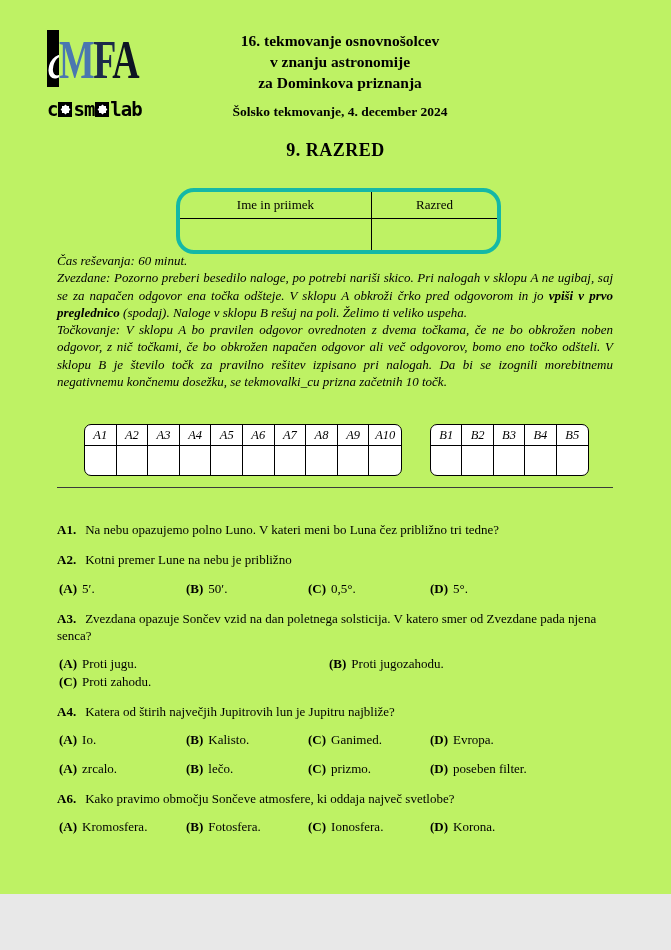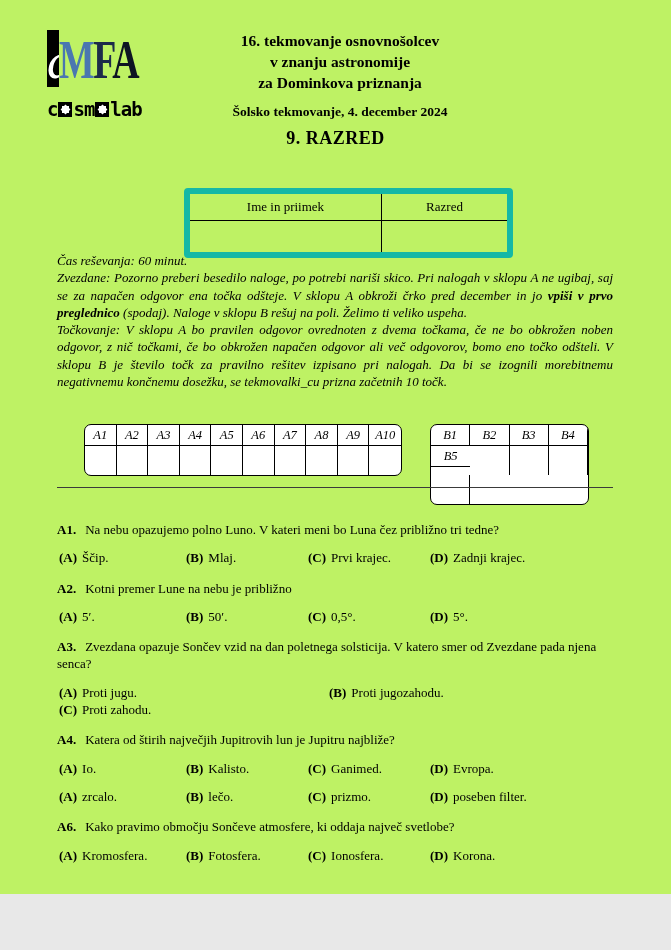--- a/index.html
+++ b/index.html
@@ -19,43 +19,43 @@
   .cosmo-o{display:inline-block;width:14px;height:15px;background:#000;position:relative;
            vertical-align:-1px;margin:0 1px;}
   .cosmo-o::before,.cosmo-o::after{content:"";position:absolute;left:4px;top:4px;width:7px;height:7px;background:#fff;}
   .cosmo-o::after{transform:rotate(45deg);}
 
   
   .title-block{position:absolute;left:170px;top:30px;width:340px;text-align:center;}
   .title-line{font-weight:bold;font-size:15.5px;line-height:21px;}
   .subtitle{font-weight:bold;font-size:13.5px;margin-top:11px;}
 
-  .grade-title{position:absolute;left:0;top:128px;width:671px;text-align:center;
+  .grade-title{position:absolute;left:0;top:140px;width:671px;text-align:center;
                font-weight:bold;font-size:18px;letter-spacing:.5px;}
 
   
-  .name-table{position:absolute;left:184px;top:188px;width:317px;border:6px solid #14b8a6;
-              border-radius:4px;display:grid;grid-template-columns:192px 1fr;overflow:hidden;}
+  .name-table{position:absolute;left:176px;top:188px;width:317px;border:4px solid #14b8a6;
+              border-radius:18px;display:grid;grid-template-columns:192px 1fr;overflow:hidden;}
   .nt-cell{font-size:13px;text-align:center;}
   .nt-head{height:26px;line-height:26px;border-bottom:1px solid #000;}
   .nt-body{height:31px;}
   .nt-divider{border-right:1px solid #000;}
 
   
   .instructions{position:absolute;left:57px;top:252px;width:556px;font-size:13px;
                 line-height:17.3px;font-style:italic;text-align:justify;}
   .instructions p{margin:0;}
   .ins-label{font-weight:normal;}
   .ins-bold{font-weight:bold;}
 
   
   .atable{position:absolute;top:424px;border:1px solid #000;border-radius:7px;
           display:grid;overflow:hidden;background:#fff;}
   .atable-a{left:84px;width:316px;grid-template-columns:repeat(10,1fr);}
-  .atable-b{left:430px;width:157px;grid-template-columns:repeat(4,1fr);}
+  .atable-b{left:430px;width:157px;grid-template-columns:repeat(5,1fr);}
   .at-head{height:20px;line-height:20px;font-style:italic;font-size:12.5px;text-align:center;
            border-bottom:1px solid #000;}
   .at-body{height:29px;}
   .at-r{border-right:1px solid #000;}
 
   .rule{position:absolute;left:57px;top:487px;width:556px;height:1px;background:#3a3a3a;}
 
   
   .questions{position:absolute;left:57px;top:514px;width:556px;font-size:13px;line-height:17.3px;}
   .question{margin-top:13px;}
@@ -93,21 +93,21 @@
 
   <div class="name-table">
     <div class="nt-cell nt-head nt-divider">Ime in priimek</div>
     <div class="nt-cell nt-head">Razred</div>
     <div class="nt-cell nt-body nt-divider"></div>
     <div class="nt-cell nt-body"></div>
   </div>
 
   <div class="instructions">
     <p><span class="ins-label">Čas reševanja</span><span>: 60 minut.</span></p>
-    <p><span class="ins-label">Zvezdane</span><span>: Pozorno preberi besedilo naloge, po potrebi nariši skico. Pri nalogah v sklopu A ne ugibaj, saj se za napačen odgovor ena točka odšteje. V sklopu A obkroži črko pred december in jo </span><span class="ins-bold">vpiši v prvo preglednico</span><span> (spodaj). Naloge v sklopu B rešuj na poli. Želimo ti veliko uspeha.</span></p>
+    <p><span class="ins-label">Zvezdane</span><span>: Pozorno preberi besedilo naloge, po potrebi nariši skico. Pri nalogah v sklopu A ne ugibaj, saj se za napačen odgovor ena točka odšteje. V sklopu A obkroži črko pred odgovorom in jo </span><span class="ins-bold">vpiši v prvo preglednico</span><span> (spodaj). Naloge v sklopu B rešuj na poli. Želimo ti veliko uspeha.</span></p>
     <p><span class="ins-label">Točkovanje</span><span>: V sklopu A bo pravilen odgovor ovrednoten z dvema točkama, če ne bo obkrožen noben odgovor, z nič točkami, če bo obkrožen napačen odgovor ali več odgovorov, bomo eno točko odšteli. V sklopu B je število točk za pravilno rešitev izpisano pri nalogah. Da bi se izognili morebitnemu negativnemu končnemu dosežku, se tekmovalki_cu prizna začetnih 10 točk.</span></p>
   </div>
 
   <div class="atable atable-a">
     <div class="at-head at-r">A1</div>
     <div class="at-head at-r">A2</div>
     <div class="at-head at-r">A3</div>
     <div class="at-head at-r">A4</div>
     <div class="at-head at-r">A5</div>
     <div class="at-head at-r">A6</div>
@@ -140,26 +140,20 @@
     <div class="at-body"></div>
   </div>
 
   <div class="rule"></div>
 
   <div class="questions">
 
     <div class="question first">
       <span class="qnum">A1.</span><span>Na nebu opazujemo polno Luno. V kateri meni bo Luna čez približno tri tedne?</span>
     </div>
-    <div class="options cols4">
-      <div class="opt"><b>(A)</b><span>Ščip.</span></div>
-      <div class="opt"><b>(B)</b><span>Mlaj.</span></div>
-      <div class="opt"><b>(C)</b><span>Prvi krajec.</span></div>
-      <div class="opt"><b>(D)</b><span>Zadnji krajec.</span></div>
-    </div>
 
     <div class="question">
       <span class="qnum">A2.</span><span>Kotni premer Lune na nebu je približno</span>
     </div>
     <div class="options cols4">
       <div class="opt"><b>(A)</b><span>5′.</span></div>
       <div class="opt"><b>(B)</b><span>50′.</span></div>
       <div class="opt"><b>(C)</b><span>0,5°.</span></div>
       <div class="opt"><b>(D)</b><span>5°.</span></div>
     </div>

